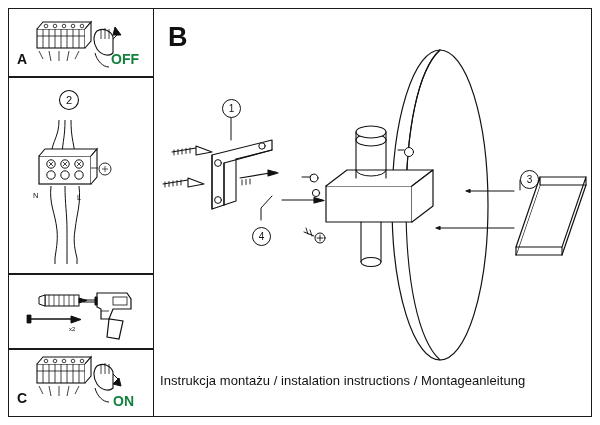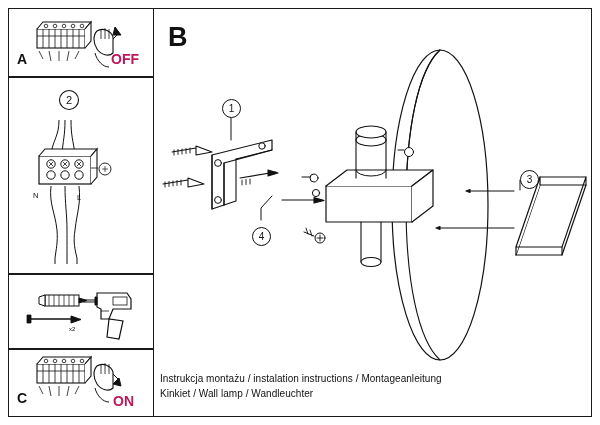--- a/index.html
+++ b/index.html
@@ -40,41 +40,41 @@
   #panel-c { left: 8px; top: 349px; width: 146px; height: 68px; }
   
   #caption {
     position: absolute;
     left: 160px;
     top: 372px;
     width: 280px;
     line-height: 1.45;
   }
   #caption .cap-line {
-    font-size: 10px;
+    font-size: 13px;
     color: #111;
     letter-spacing: 0.05px;
     white-space: nowrap;
   }
   
   #big-b {
     position: absolute;
     left: 168px;
     top: 22px;
     font-size: 27px;
     font-weight: 700;
     color: #111;
     font-family: "Liberation Sans", sans-serif;
   }
   
   .state-text {
     position: absolute;
     font-size: 14px;
     font-weight: 700;
-    color: #be185d;
+    color: #15803d;
     text-align: center;
   }
   .corner-letter {
     position: absolute;
     font-size: 14px;
     font-weight: 700;
     color: #111;
   }
   
   .callout {
@@ -332,16 +332,15 @@
           <path d="M112 36 L104 34 L110 28 Z" fill="#111"></path>
         </g>
       </g>
     </svg>
     <div class="corner-letter" style="left:8px; top:40px;">C</div>
     <div class="state-text" style="left:104px; top:43px;">ON</div>
   </div>
 
   <div id="caption">
     <div class="cap-line">Instrukcja montażu / instalation instructions / Montageanleitung</div>
-    <div class="cap-line">Kinkiet / Wall lamp / Wandleuchter</div>
   </div>
 
 </div>
 
 </body></html>

